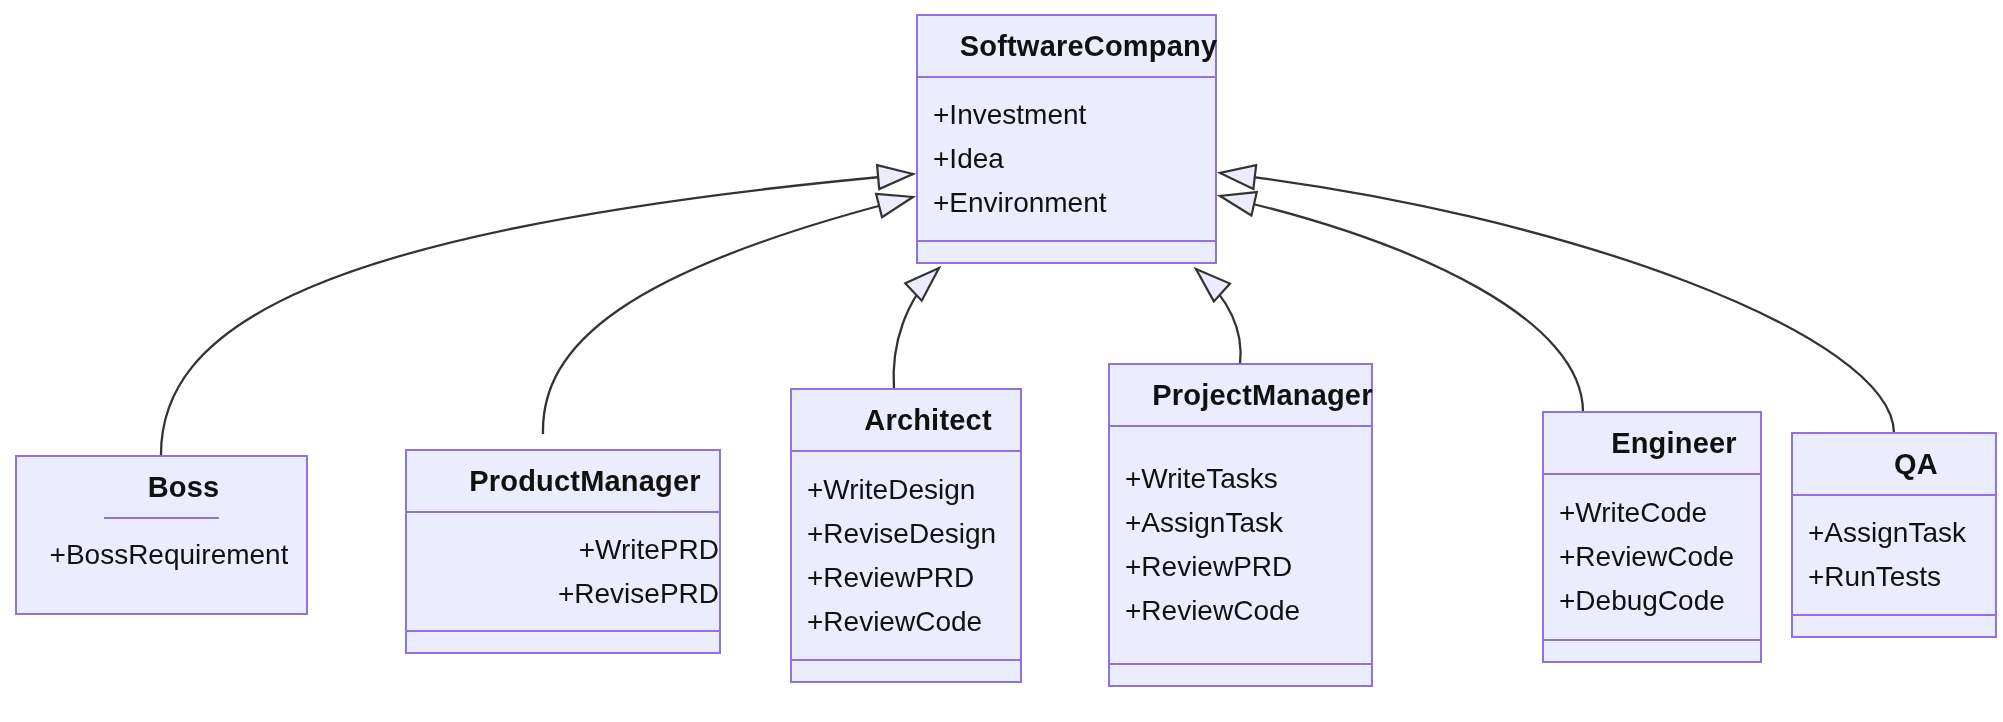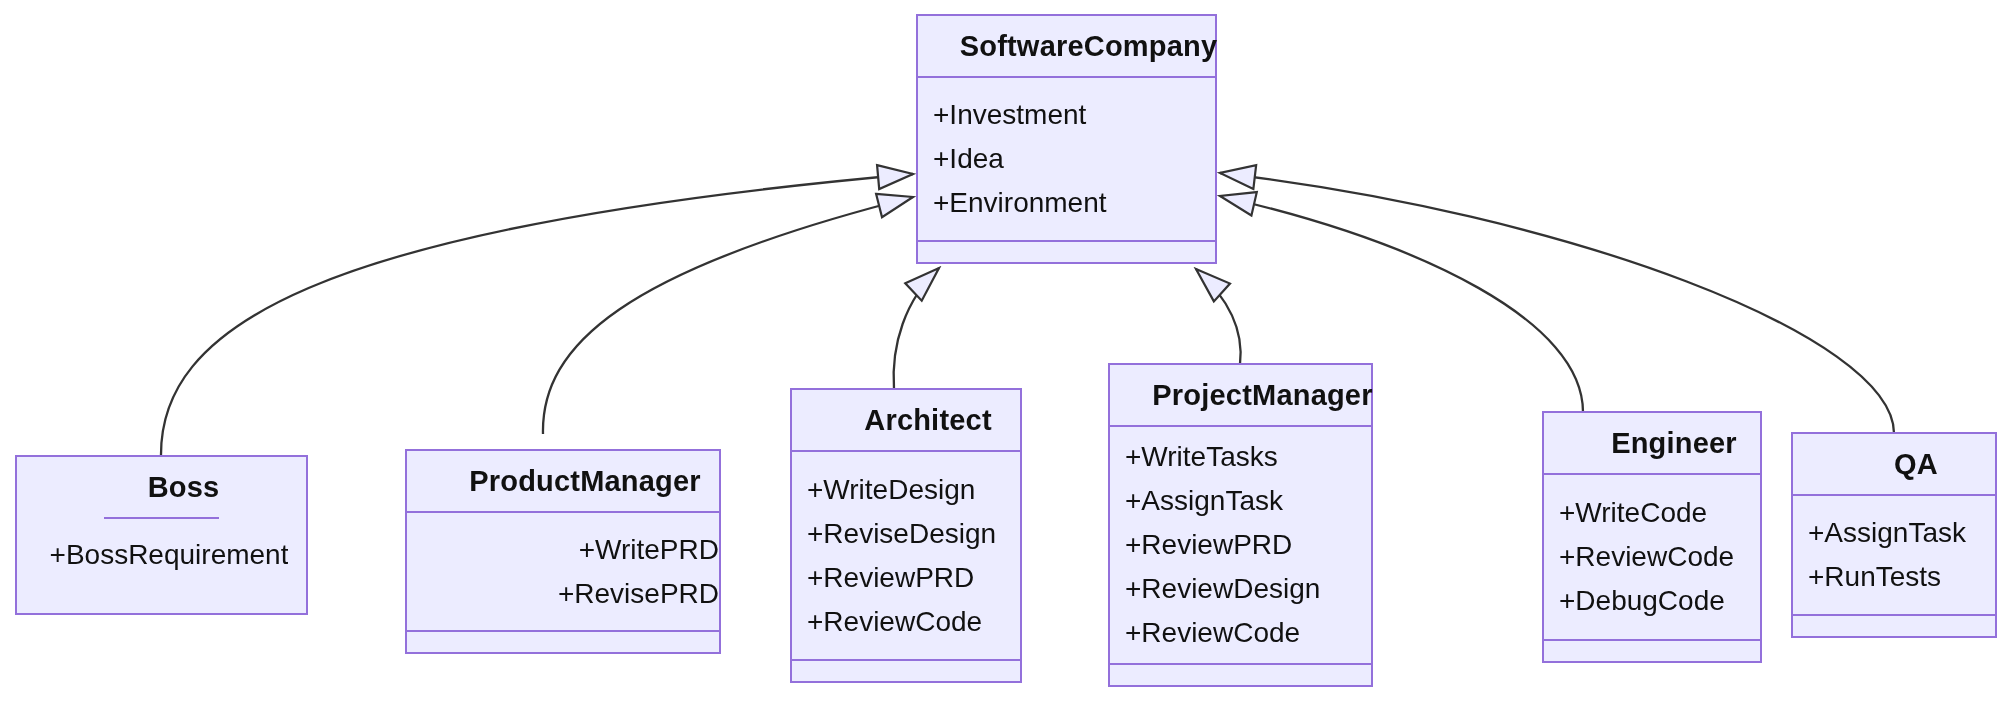--- a/index.html
+++ b/index.html
@@ -120,21 +120,20 @@
     </div>
     <div class="uml-empty"></div>
   </div>
 
   <div class="uml-class" style="left:1108px; top:363px; width:265px; height:324px;">
     <div class="uml-title">ProjectManager</div>
     <div class="uml-attrs">
       <div class="uml-attr">+WriteTasks</div>
       <div class="uml-attr">+AssignTask</div>
       <div class="uml-attr">+ReviewPRD</div>
-      <div class="uml-attr">+ReviewDesign</div>
       <div class="uml-attr">+ReviewCode</div>
     </div>
     <div class="uml-empty"></div>
   </div>
 
   <div class="uml-class" style="left:1542px; top:411px; width:220px; height:252px;">
     <div class="uml-title">Engineer</div>
     <div class="uml-attrs">
       <div class="uml-attr">+WriteCode</div>
       <div class="uml-attr">+ReviewCode</div>

